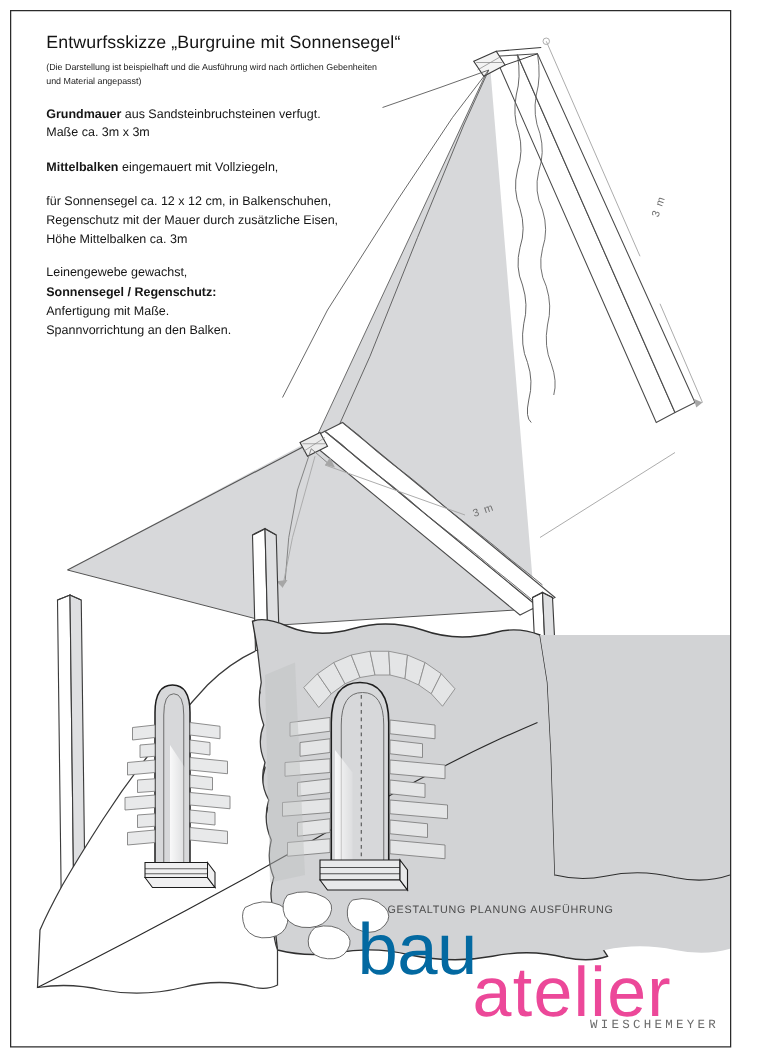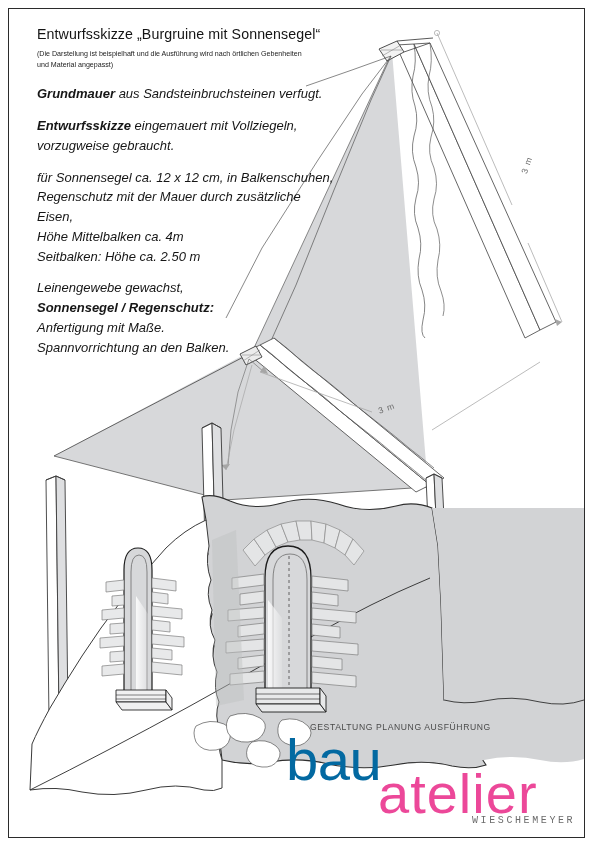--- a/index.html
+++ b/index.html
@@ -52,25 +52,24 @@
     white-space: nowrap;
   }
   .doc-subnote {
     font-size: 7.1px;
     line-height: 1.5;
     color: #222222;
     margin: 0 0 14px 0;
     width: 265px;
   }
   .para {
-    font-size: 13px;
+    font-size: 10px;
     line-height: 1.52;
     color: #161616;
     margin: 0 0 12px 0;
-    font-style: italic;
   }
   .para:last-child { margin-bottom: 0; }
   .para b { font-weight: 700; }
   .para .ln { display: block; }
 
   
   .drawing {
     position: absolute;
     left: 0; top: 0;
     width: 609px;
@@ -385,32 +384,31 @@
 
     <h1 class="doc-title">Entwurfsskizze  „Burgruine mit Sonnensegel“</h1>
 
     <p class="doc-subnote">
       <span class="ln">(Die Darstellung ist beispielhaft und die Ausführung wird nach örtlichen</span>
       <span class="ln">Gebenheiten und Material angepasst)</span>
     </p>
 
     <p class="para">
       <span class="ln"><b>Grundmauer</b><span> aus Sandsteinbruchsteinen verfugt.</span></span>
+      <span class="ln">Maße ca. 3m x 3m</span>
     </p>
 
     <p class="para">
-      <span class="ln"><b>Entwurfsskizze</b><span> eingemauert mit Vollziegeln,</span></span>
-      <span class="ln">vorzugweise gebraucht.</span>
+      <span class="ln"><b>Mittelbalken</b><span> eingemauert mit Vollziegeln,</span></span>
     </p>
 
     <p class="para">
       <span class="ln">für Sonnensegel ca. 12 x 12 cm, in Balkenschuhen,</span>
       <span class="ln">Regenschutz mit der Mauer durch zusätzliche Eisen,</span>
-      <span class="ln">Höhe Mittelbalken ca. 4m</span>
-      <span class="ln">Seitbalken: Höhe ca. 2.50 m</span>
+      <span class="ln">Höhe Mittelbalken ca. 3m</span>
     </p>
 
     <p class="para">
       <span class="ln">Leinengewebe gewachst,</span>
       <span class="ln"><b>Sonnensegel / Regenschutz:</b><span></span></span>
       <span class="ln">Anfertigung mit Maße.</span>
       <span class="ln">Spannvorrichtung an den Balken.</span>
     </p>
   </div>
 

